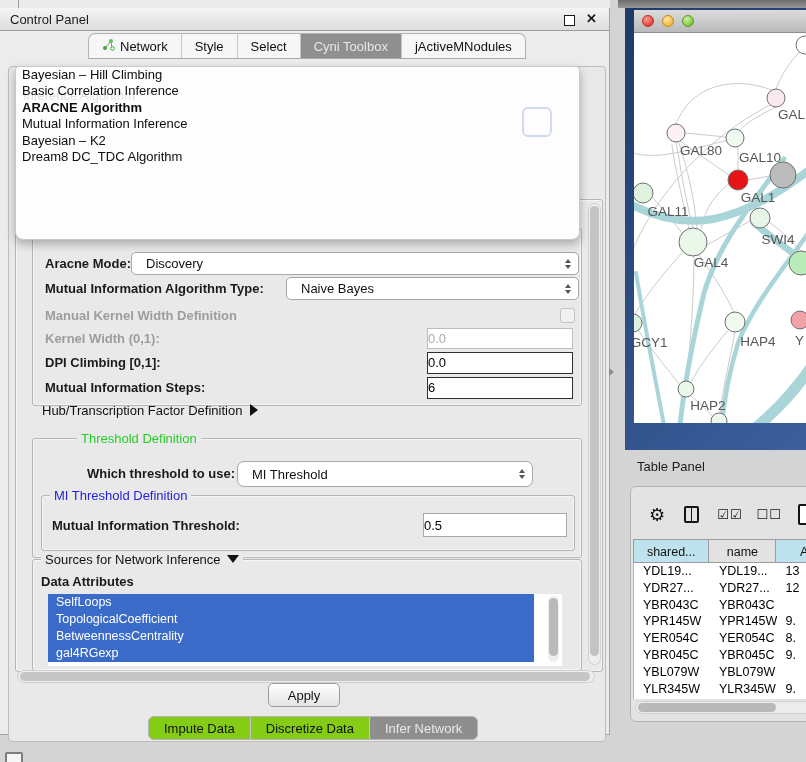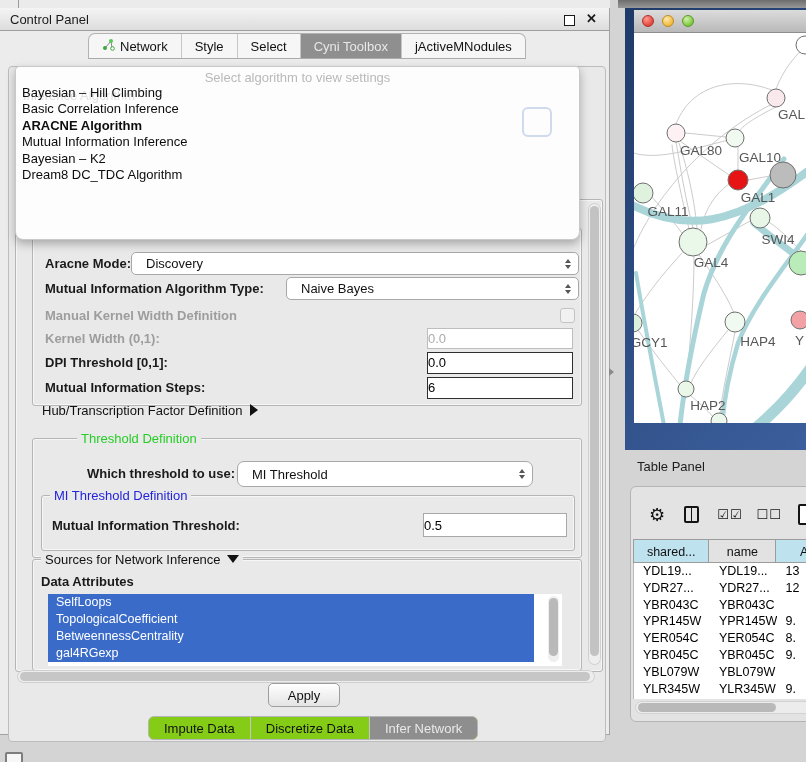--- a/index.html
+++ b/index.html
@@ -181,21 +181,20 @@
 
   <div class="abs" id="main-panel">
 
     <div class="abs" id="ghost-combo">
       <span>galFiltered.sif default node</span>
     </div>
 
     <div class="abs" id="algo-dropdown">
       <span class="abs" id="ghost-fieldset-title">Inference Algorithm</span>
       <span class="abs" id="ghost-spin"></span>
-      <div id="dd-placeholder">Select algorithm to view settings</div>
       <div id="dd-items">
           <div class="dd-item">Bayesian – Hill Climbing</div>
           <div class="dd-item">Basic Correlation Inference</div>
           <div class="dd-item bold">ARACNE Algorithm</div>
           <div class="dd-item">Mutual Information Inference</div>
           <div class="dd-item">Bayesian – K2</div>
           <div class="dd-item">Dream8 DC_TDC Algorithm</div>
         </div>
     </div>
 
@@ -222,21 +221,21 @@
               <span class="arrow-dn"></span>
             </span>
         </div>
 
         <span class="fld-label dis" style="left:12px;top:79px;">Manual Kernel Width Definition</span>
         <span class="checkbox" style="left:527px;top:79px;"></span>
 
         <span class="fld-label dis" style="left:12px;top:102px;">Kernel Width (0,1):</span>
         <div class="field lite" style="left:394px;top:99px;width:146px;height:21px;">0.0</div>
 
-        <span class="fld-label" style="left:12px;top:126px;">DPI Threshold [0,1]:</span>
+        <span class="fld-label" style="left:12px;top:126px;">DPI Climbing [0,1]:</span>
         <div class="field dark" style="left:394px;top:123px;width:146px;height:22px;">0.0</div>
 
         <span class="fld-label" style="left:12px;top:151px;">Mutual Information Steps:</span>
         <div class="field dark" style="left:394px;top:148px;width:146px;height:22px;">6</div>
       </div>
 
       <div class="abs" id="hub-row">
         <span>Hub/Transcription Factor Definition</span><span class="tri-right"></span>
       </div>
 

